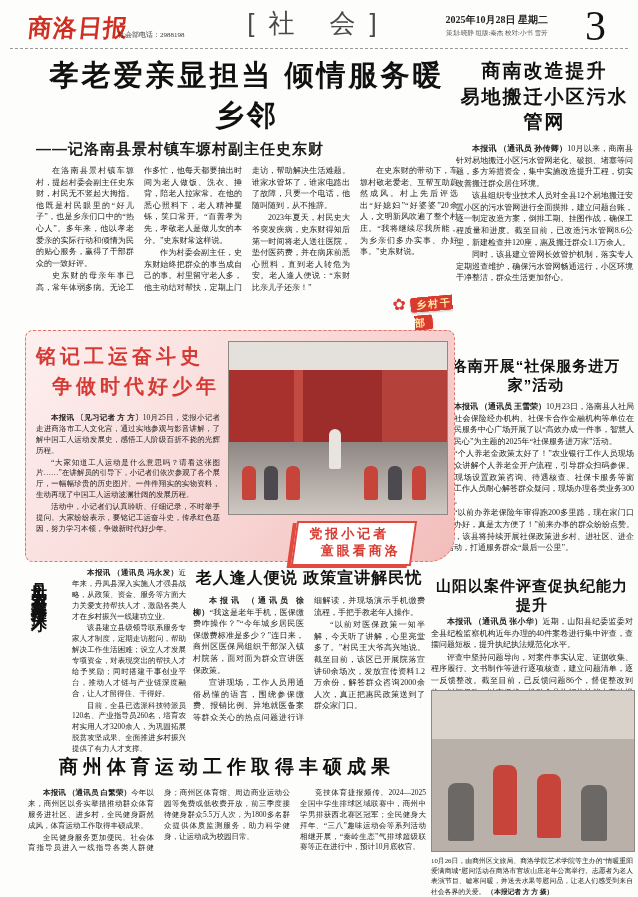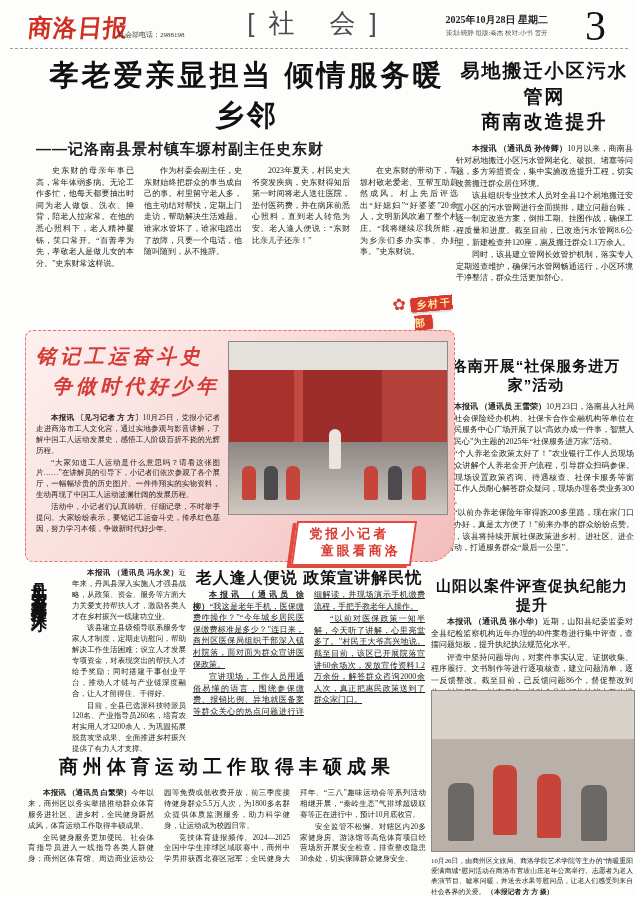--- a/index.html
+++ b/index.html
@@ -43,21 +43,21 @@
   .ln-h{font-size:15px;letter-spacing:1px;}
   .art-luonan .body-txt{margin-top:6px;height:186px;overflow:hidden;}
   .art-shanyang{position:absolute;left:431px;top:577px;width:202px;height:110px;}
   .sy-h{font-size:15px;letter-spacing:1px;}
   .art-shanyang .body-txt{margin-top:1px;height:84px;overflow:hidden;}
   
   .fbox{position:absolute;left:25px;top:330px;width:430px;height:232px;border-radius:8px 8px 26px 8px;
         background:linear-gradient(130deg,#fdf0ef 0%,#f9dcda 45%,#f2bdbb 100%);
         border:1.5px dashed #e0756d;box-sizing:border-box;}
   .fbox-title{position:absolute;left:10px;top:10px;font-family:"Liberation Sans",sans-serif;
-              font-weight:900;color:#d63a35;font-size:20px;letter-spacing:4px;line-height:1.5;font-style:italic;}
+              font-weight:900;color:#d63a35;font-size:20px;letter-spacing:4px;line-height:1.5;}
   .fbox-title .t2{padding-left:16px;display:block;}
   .fbox-body{position:absolute;left:10px;top:82px;width:184px;height:140px;overflow:hidden;font-size:7.5px;}
   .fbox-photo{position:absolute;left:202px;top:10px;width:218px;height:172px;background:#b9b2ae;
               border:1px solid #8f8884;overflow:hidden;}
   .fp-ceiling{position:absolute;left:0;top:0;width:100%;height:16%;background:#e4e0dc;}
   .fp-wall{position:absolute;left:0;top:16%;width:100%;height:42%;background:
            linear-gradient(90deg,#a8312e 0 30%,#c24a40 30% 34%,#9c2d2a 34% 70%,#b5423a 70% 100%);}
   .fp-floor{position:absolute;left:0;bottom:0;width:100%;height:42%;background:
             linear-gradient(#8d8682,#cfc8c2);}
   .fp-person{position:absolute;bottom:8%;width:14px;height:34px;border-radius:6px 6px 2px 2px;
@@ -66,21 +66,21 @@
   .fp-guide{position:absolute;bottom:26%;left:46%;width:12px;height:40px;border-radius:6px 6px 2px 2px;
             background:#e8e4df;}
   .ribbon{position:absolute;left:268px;top:190px;background:#fff;border:2px solid #e2493f;
           padding:3px 10px 4px 12px;transform:skewX(-8deg);box-shadow:-4px 2px 0 #e2493f;}
   .ribbon div{transform:skewX(8deg);font-family:"Liberation Sans",sans-serif;font-weight:900;
               color:#d93a30;font-size:13px;letter-spacing:3px;line-height:1.3;}
   .ribbon .r2{padding-left:14px;}
   
   .art-mid{position:absolute;left:193px;top:568px;width:232px;height:184px;}
   .mid-h{font-size:16px;letter-spacing:1px;}
-  .art-mid .body-txt{margin-top:0;height:150px;column-count:2;column-gap:10px;overflow:hidden;text-decoration:underline;}
+  .art-mid .body-txt{margin-top:6px;height:150px;column-count:2;column-gap:10px;overflow:hidden;}
   
   .art-df{position:absolute;left:28px;top:568px;width:158px;height:184px;}
   .df-h{position:absolute;left:0;top:2px;writing-mode:vertical-rl;text-orientation:upright;
         font-family:"Liberation Sans",sans-serif;font-weight:900;font-size:16px;letter-spacing:3px;
         height:180px;color:#111;}
   .art-df .body-txt{position:absolute;left:44px;top:0;width:114px;height:184px;overflow:hidden;font-size:7.5px;}
   
   .art-sport{position:absolute;left:28px;top:754px;width:398px;height:140px;}
   .sp-h{font-size:19px;letter-spacing:5px;}
   .art-sport .body-txt{margin-top:8px;height:96px;column-count:3;column-gap:10px;overflow:hidden;font-size:7.5px;}
@@ -107,36 +107,37 @@
       <div class="credits">策划:晓静  组版:秦杰  校对:小书 雪芳</div>
     </div>
     <div class="pageno">3</div>
     <div class="hdr-rule"></div>
   </div>
 
   <div class="lead">
     <div class="headline lead-h1">孝老爱亲显担当  倾情服务暖乡邻</div>
     <div class="lead-h2">——记洛南县景村镇车塬村副主任史东财</div>
     <div class="lead-body body-txt">
+      <p>在洛南县景村镇车塬村，提起村委会副主任史东财，村民无不竖起大拇指。他既是村民眼里的“好儿子”，也是乡亲们口中的“热心人”。多年来，他以孝老爱亲的实际行动和倾情为民的贴心服务，赢得了干部群众的一致好评。</p>
       <p>史东财的母亲年事已高，常年体弱多病。无论工作多忙，他每天都要抽出时间为老人做饭、洗衣、捶背，陪老人拉家常。在他的悉心照料下，老人精神矍铄，笑口常开。“百善孝为先，孝敬老人是做儿女的本分。”史东财常这样说。</p>
       <p>作为村委会副主任，史东财始终把群众的事当成自己的事。村里留守老人多，他主动结对帮扶，定期上门走访，帮助解决生活难题。谁家水管坏了，谁家电路出了故障，只要一个电话，他随叫随到，从不推辞。</p>
       <p>2023年夏天，村民史大爷突发疾病，史东财得知后第一时间将老人送往医院，垫付医药费，并在病床前悉心照料，直到老人转危为安。老人逢人便说：“东财比亲儿子还亲！”</p>
       <p>在史东财的带动下，车塬村敬老爱老、互帮互助蔚然成风。村上先后评选出“好媳妇”“好婆婆”20余人，文明新风吹遍了整个村庄。“我将继续尽我所能，为乡亲们多办实事、办好事。”史东财说。</p>
     </div>
   </div>
 
   <div class="badge">
     <span class="flower">✿</span>
     <span class="bn">乡村干部</span>
   </div>
 
   <div class="art-shangnan">
     <div class="headline sn-h">
+      <div>商南改造提升</div>
       <div>易地搬迁小区污水管网</div>
-      <div>商南改造提升</div>
     </div>
     <div class="body-txt">
       <p><b>本报讯 （通讯员 孙传卿）</b><span>10月以来，商南县针对易地搬迁小区污水管网老化、破损、堵塞等问题，多方筹措资金，集中实施改造提升工程，切实改善搬迁群众居住环境。</span></p>
       <p>该县组织专业技术人员对全县12个易地搬迁安置小区的污水管网进行全面摸排，建立问题台账，逐一制定改造方案，倒排工期、挂图作战，确保工程质量和进度。截至目前，已改造污水管网8.6公里，新建检查井120座，惠及搬迁群众1.1万余人。</p>
       <p>同时，该县建立管网长效管护机制，落实专人定期巡查维护，确保污水管网畅通运行，小区环境干净整洁，群众生活更加舒心。</p>
     </div>
   </div>
 
   <div class="art-luonan">
     <div class="headline ln-h">洛南开展“社保服务进万家”活动</div>
@@ -200,21 +201,20 @@
       <p>“以前对医保政策一知半解，今天听了讲解，心里亮堂多了。”村民王大爷高兴地说。截至目前，该区已开展院落宣讲60余场次，发放宣传资料1.2万余份，解答群众咨询2000余人次，真正把惠民政策送到了群众家门口。</p>
     </div>
   </div>
 
   <div class="art-sport">
     <div class="headline sp-h">商州体育运动工作取得丰硕成果</div>
     <div class="body-txt">
       <p><b>本报讯 （通讯员 白繁荣）</b><span>今年以来，商州区以务实举措推动群众体育服务进社区、进乡村，全民健身蔚然成风，体育运动工作取得丰硕成果。</span></p>
       <p>全民健身服务更加便民。社会体育指导员进入一线指导各类人群健身；商州区体育馆、周边商业运动公园等免费或低收费开放，前三季度接待健身群众5.5万人次，为1800多名群众提供体质监测服务，助力科学健身，让运动成为校园日常。</p>
       <p>竞技体育捷报频传。2024—2025全国中学生排球区域联赛中，商州中学男排获西北赛区冠军；全民健身大拜年、“三八”趣味运动会等系列活动相继开展，“秦岭生态”气排球超级联赛等正在进行中，预计10月底收官。</p>
-      <p>安全监管不松懈。对辖区内20多家健身房、游泳馆等高危体育项目经营场所开展安全检查，排查整改隐患30余处，切实保障群众健身安全。</p>
     </div>
   </div>
 
   <div class="photo-news">
     <div class="pn-photo">
       <div class="pn-person gray" style="left:8%;bottom:6%;width:26px;height:58px;"></div>
       <div class="pn-person" style="left:30%;bottom:10%;width:24px;height:70px;"></div>
       <div class="pn-person" style="left:52%;bottom:8%;width:24px;height:64px;"></div>
       <div class="pn-person gray" style="left:74%;bottom:6%;width:26px;height:56px;"></div>
     </div>

